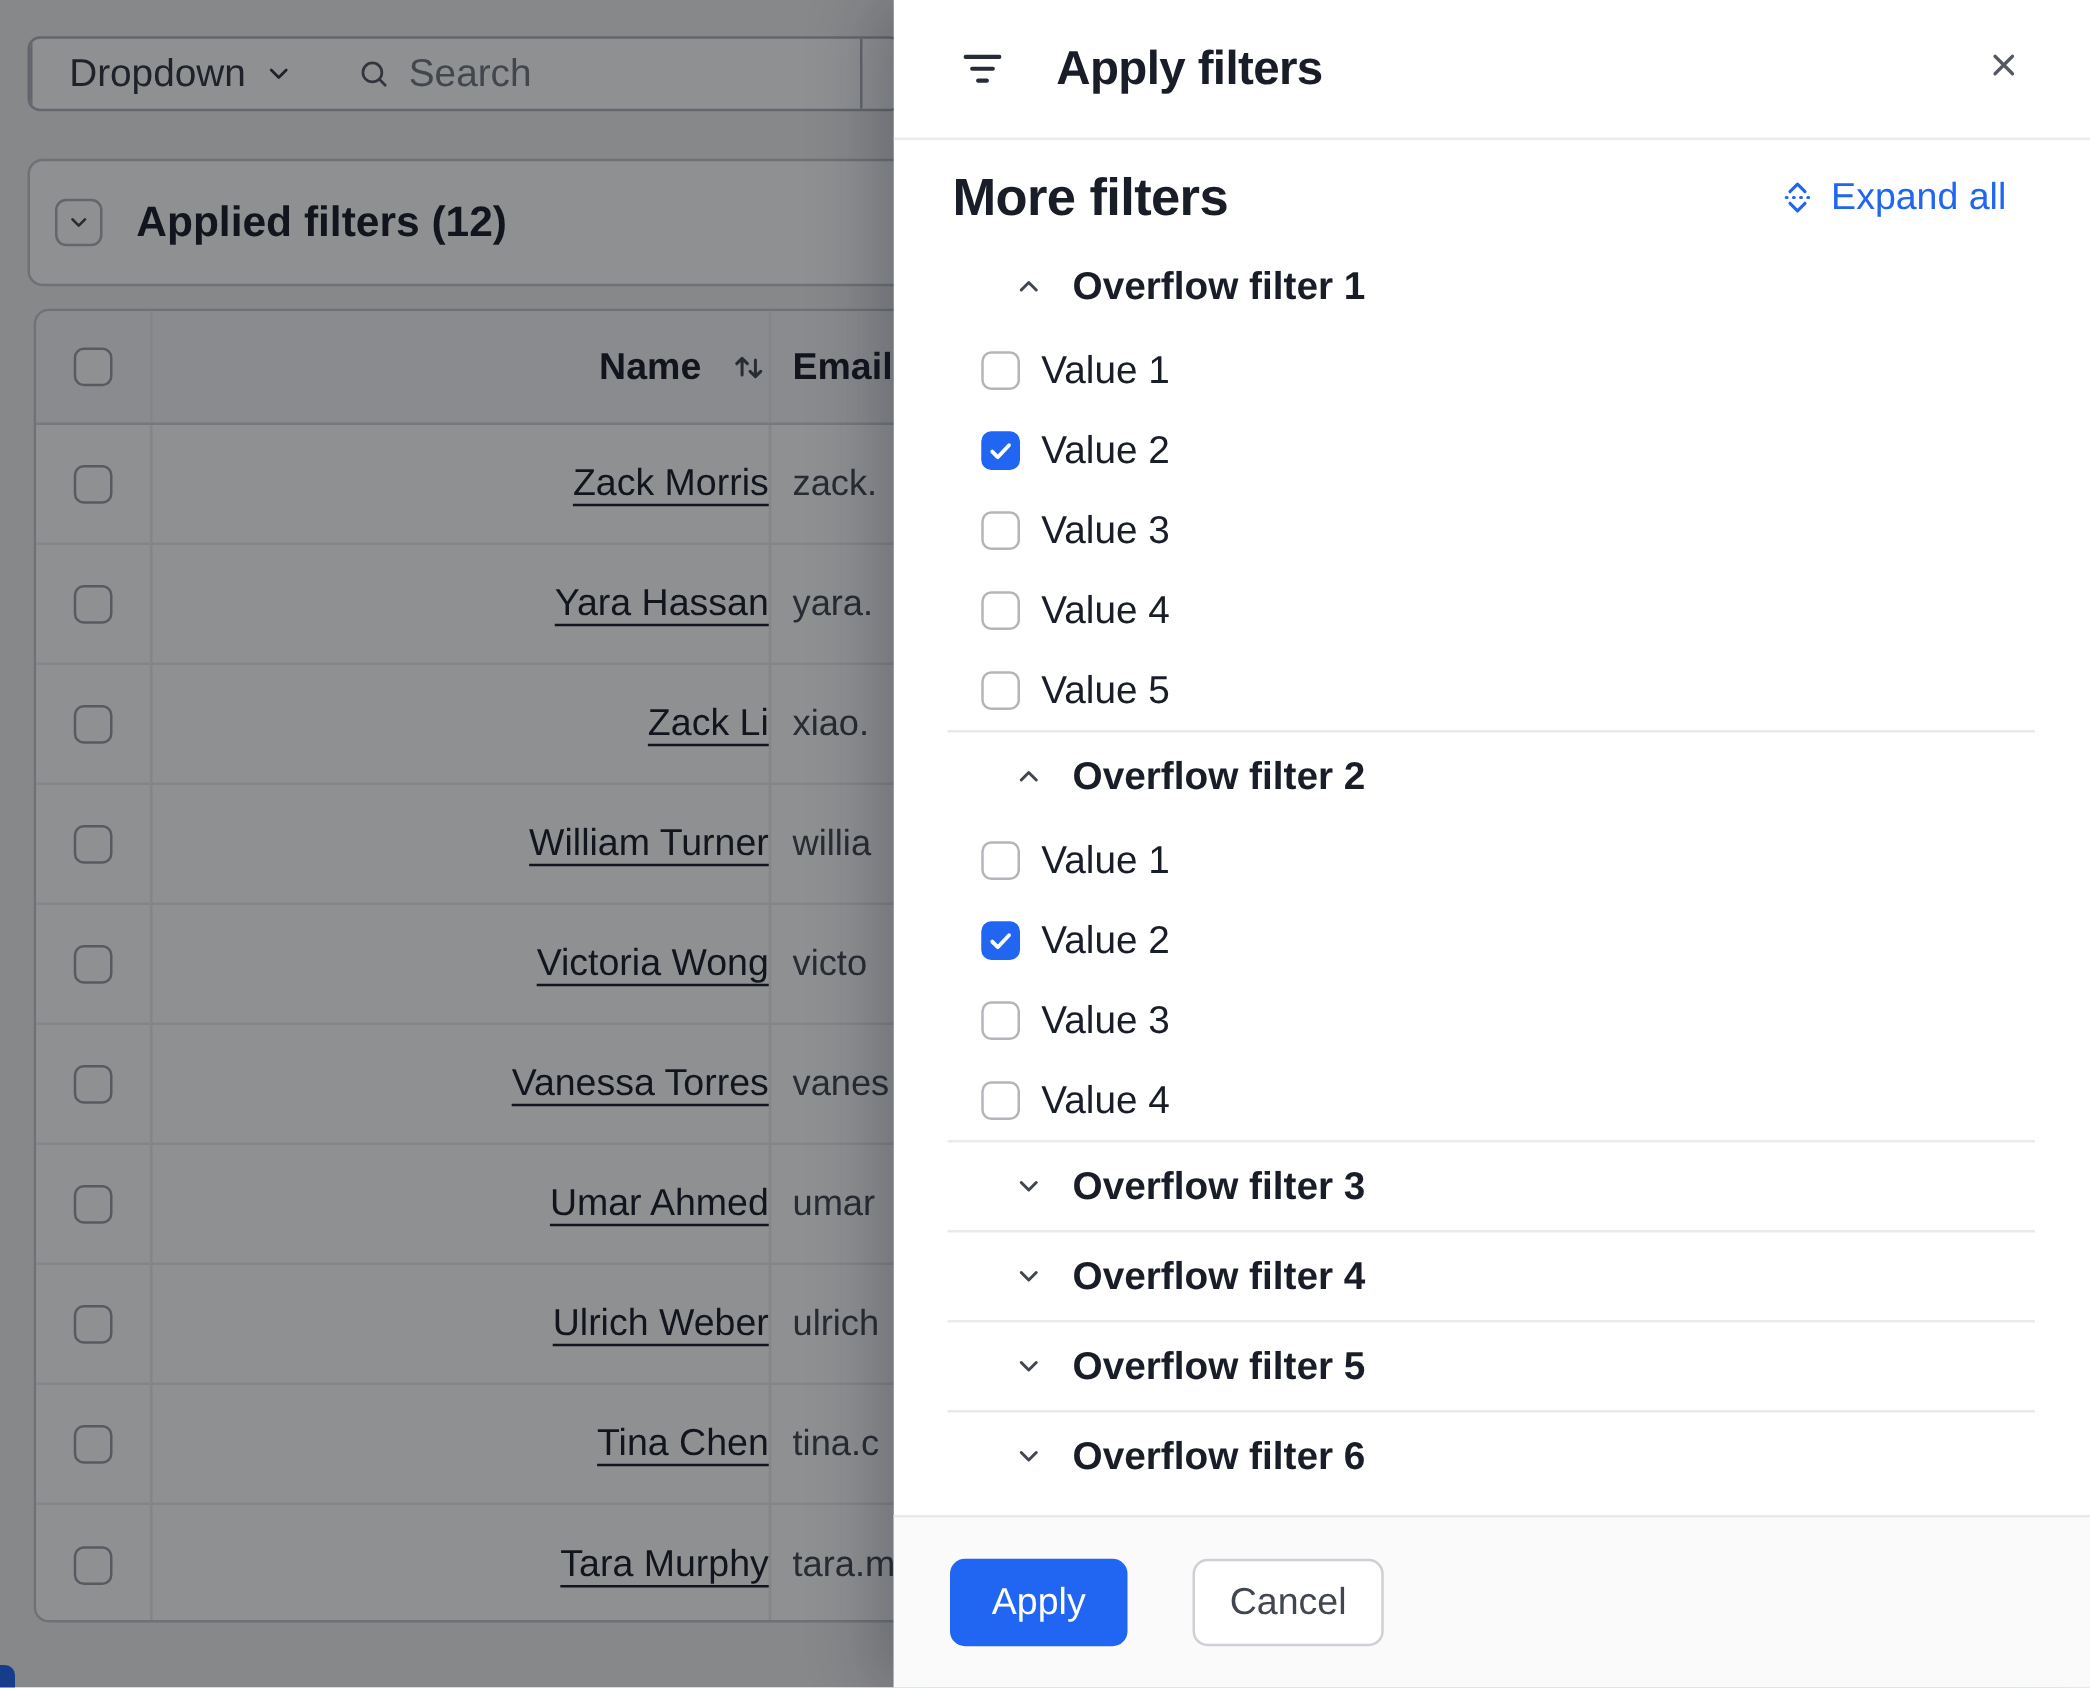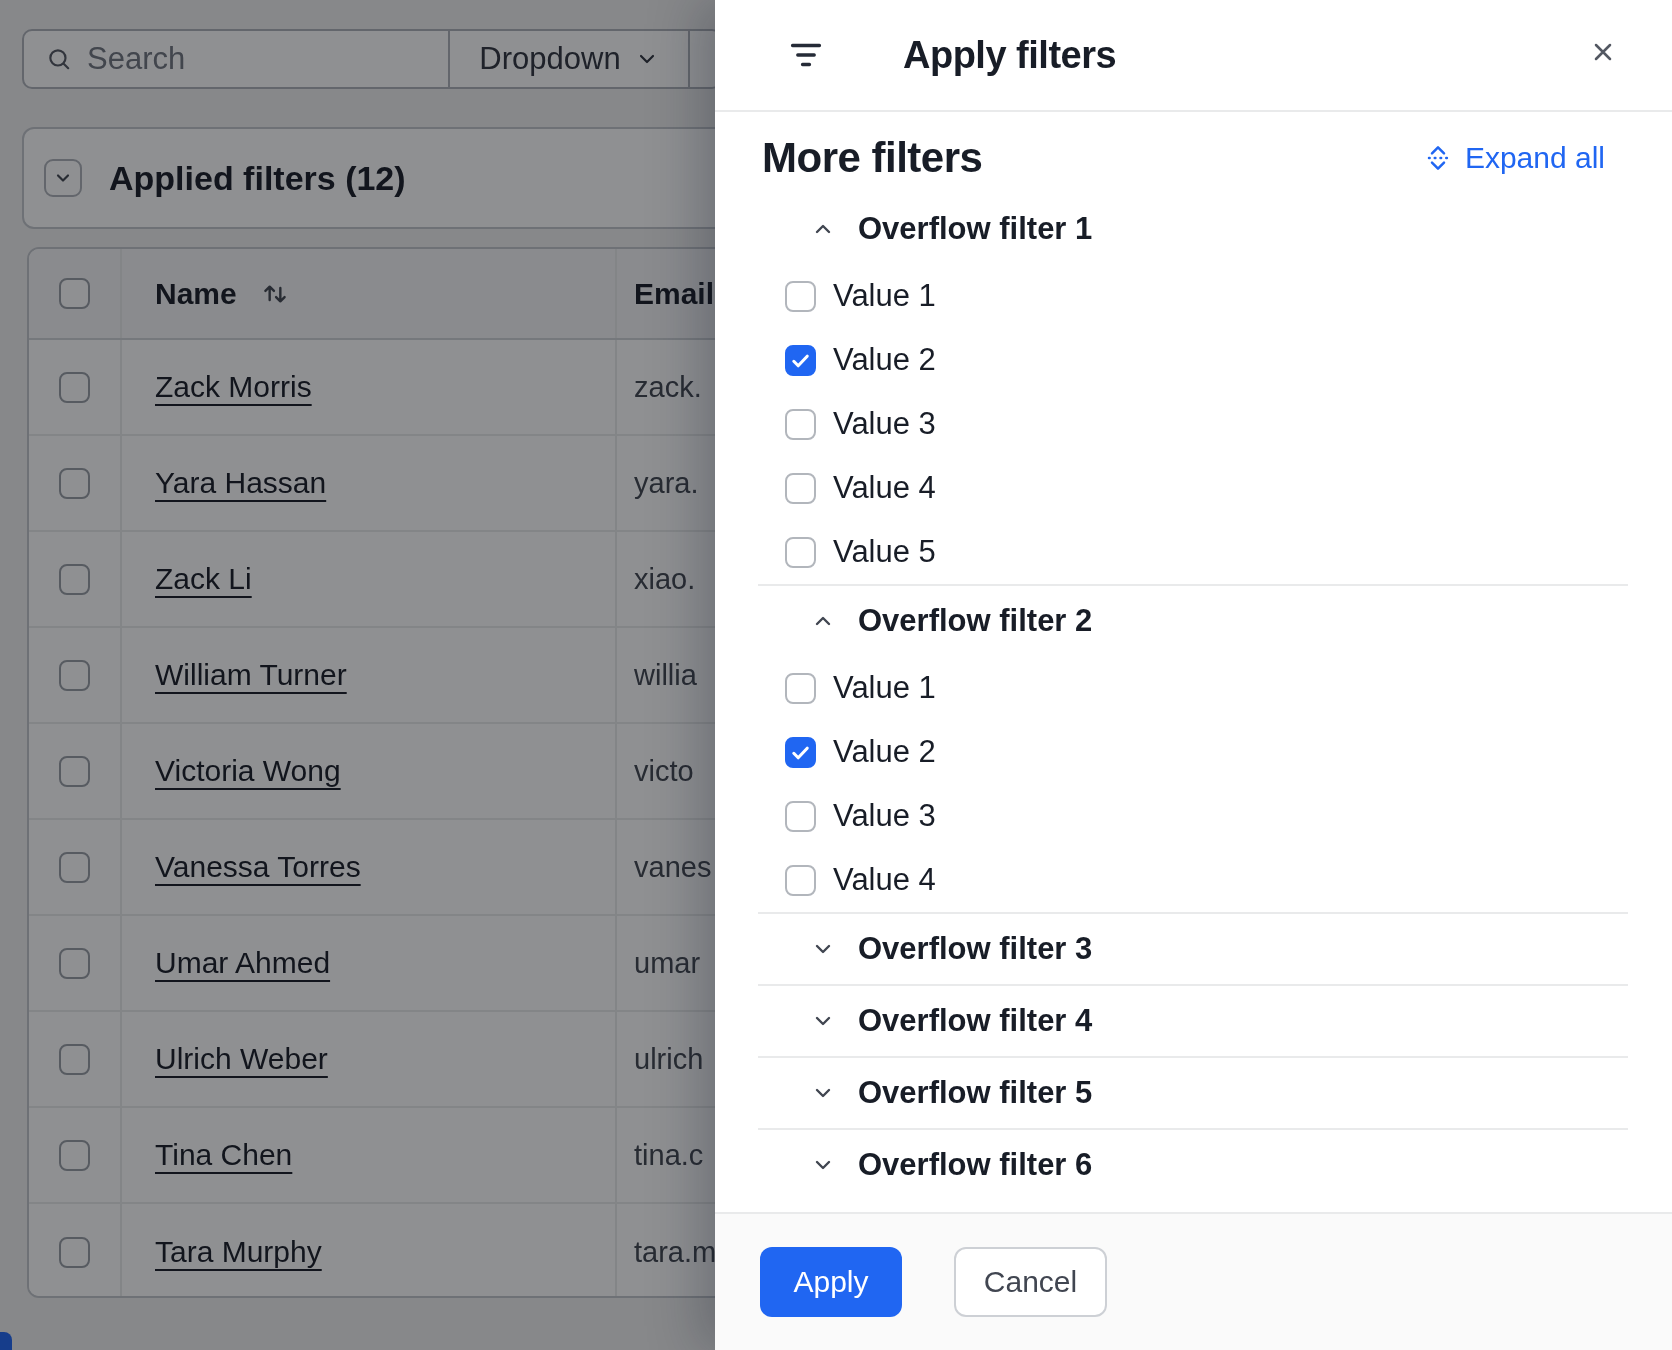--- a/index.html
+++ b/index.html
@@ -69,21 +69,21 @@
   }
   .thead {
     height: 91px; background: #f6f6f7;
     border-bottom: 2px solid #cfd2d7;
     display: flex; flex: none;
   }
   .t-row { height: 96px; border-bottom: 2px solid #e9eaeb; display: flex; flex: none; background: #fff; }
   .t-row:last-child { border-bottom: none; }
   .col { display: flex; align-items: center; }
   .col-cb { width: 93px; justify-content: center; border-right: 2px solid #e9eaeb; }
-  .col-name { width: 495px; padding-left: 33px; border-right: 2px solid #e9eaeb; gap: 22px; }
+  .col-name { width: 495px; padding-left: 33px; border-right: 2px solid #e9eaeb; gap: 22px; justify-content: flex-end; }
   .col-email { flex: 1; padding-left: 17px; overflow: hidden; white-space: nowrap; }
   .th-label { font-size: 30px; font-weight: 700; color: #181d27; }
   .sort-ic { color: #414651; }
   .cb {
     width: 31px; height: 31px; flex: none;
     border: 2px solid #989da5; border-radius: 8px;
     background: #fff; cursor: pointer;
   }
   .name-link {
     font-size: 30px; font-weight: 500; color: #181d27;
@@ -107,23 +107,22 @@
   .drawer {
     position: absolute; left: 715px; top: 0;
     width: 957px; height: 1350px;
     background: #ffffff; z-index: 10;
     box-shadow: -16px 0 48px rgba(16,24,40,0.25);
     display: flex; flex-direction: column;
   }
   .drawer-header {
     height: 112px; flex: none;
     display: flex; align-items: center;
-    padding-left: 72px; position: relative;
+    padding-left: 52px; position: relative;
     border-bottom: 2px solid #e9eaeb;
-    gap: 38px;
   }
   .filter-ic { color: #252b37; flex: none; }
   .drawer-title { margin-left: 40px; font-size: 38px; font-weight: 600; letter-spacing: -0.5px; color: #181d27; }
   .close-btn {
     position: absolute; right: 45px; top: 28px;
     width: 48px; height: 48px;
     display: flex; align-items: center; justify-content: center;
     background: none; border: none; color: #535862; cursor: pointer;
     border-radius: 10px;
   }
@@ -180,32 +179,32 @@
   .btn-cancel { width: 153px; background: #ffffff; color: #414651; border: 2px solid #cdd0d5; }
 </style>
 </head>
 <body>
 
 <div class="page">
 
   <div class="app">
 
     <div class="search-control">
+      <div class="seg seg-dropdown">
+        <span>Dropdown</span>
+        <svg width="24" height="24" viewBox="0 0 24 24" fill="none" stroke="currentColor" stroke-width="2.2" stroke-linecap="round" stroke-linejoin="round">
+            <path d="M6 9l6 6 6-6"></path>
+          </svg>
+      </div>
       <div class="seg seg-input">
         <svg width="26" height="26" viewBox="0 0 24 24" fill="none" stroke="currentColor" stroke-width="2" stroke-linecap="round" stroke-linejoin="round">
             <circle cx="11" cy="11" r="7"></circle>
             <path d="M20.5 20.5l-4.2-4.2"></path>
           </svg>
         <input class="search-input" type="text" placeholder="Search" style="">
-      </div>
-      <div class="seg seg-dropdown">
-        <span>Dropdown</span>
-        <svg width="24" height="24" viewBox="0 0 24 24" fill="none" stroke="currentColor" stroke-width="2.2" stroke-linecap="round" stroke-linejoin="round">
-            <path d="M6 9l6 6 6-6"></path>
-          </svg>
       </div>
       <div class="seg seg-rest"></div>
     </div>
 
     <div class="applied-panel">
       <button class="chev-btn">
         <svg width="20" height="20" viewBox="0 0 24 24" fill="none" stroke="currentColor" stroke-width="2.6" stroke-linecap="round" stroke-linejoin="round">
             <path d="M6 9l6 6 6-6"></path>
           </svg>
       </button>

